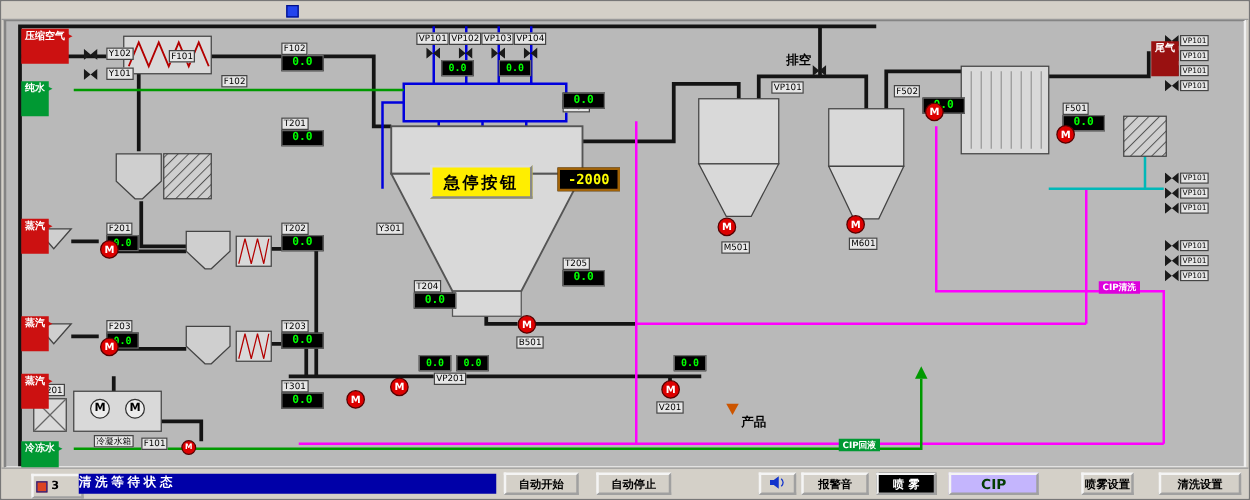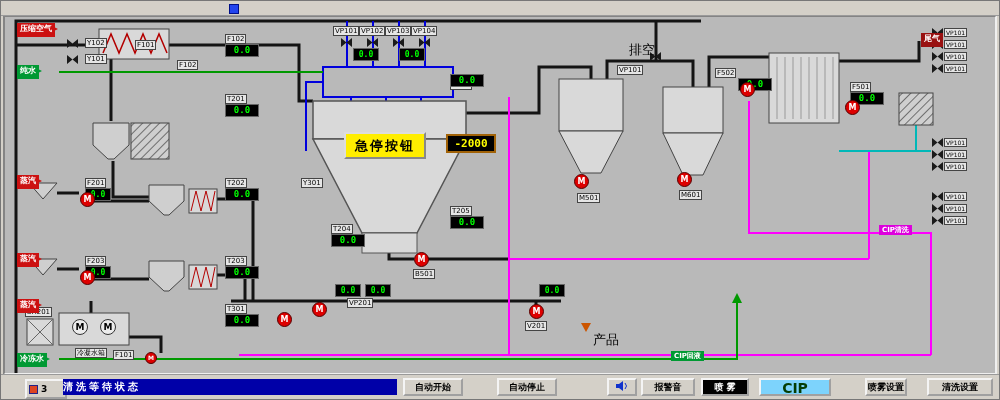--- a/index.html
+++ b/index.html
@@ -22,42 +22,42 @@
          color:#ffff00;font:bold 11px "DejaVu Sans Mono","Liberation Mono",monospace;line-height:15px;text-align:center}
   
   .pp{position:absolute;z-index:3;width:13px;height:13px;border-radius:50%;background:#dd0000;border:1px solid #550000;
       color:#fff;font-size:8px;font-weight:bold;text-align:center;line-height:13px}
   .pp.sm{width:10px;height:10px;line-height:10px;font-size:6px}
   .mx{position:absolute;z-index:3;width:14px;height:14px;border-radius:50%;background:#ececec;border:1px solid #333;
       color:#000;font-size:9px;font-weight:bold;text-align:center;line-height:14px}
   .vi{position:absolute;z-index:3;line-height:0}
   .vrow{position:absolute;z-index:3;display:flex;align-items:center;gap:1px;line-height:0}
   
-  .src{position:absolute;z-index:3;height:14px;line-height:11px;font-size:8px;font-weight:bold;color:#fff;padding:0 3px;white-space:nowrap}
+  .src{position:absolute;z-index:3;height:28px;line-height:11px;font-size:8px;font-weight:bold;color:#fff;padding:0 3px;white-space:nowrap}
   .src.red{background:#cc1111}.src.green{background:#009933}.src.darkred{background:#991111}
   .src.mag{background:#dd00dd;font-size:7px;height:10px;line-height:10px}
   .src.grn2{background:#009933;font-size:7px;height:10px;line-height:10px}
   .src.red::after,.src.green::after{content:"";position:absolute;right:-6px;top:2.5px;border:3px solid transparent}
   .src.red::after{border-left:6px solid #cc1111}
   .src.green::after{border-left:6px solid #009933}
-  .txt{position:absolute;z-index:3;font-size:13px;font-weight:normal;color:#000;white-space:nowrap}
+  .txt{position:absolute;z-index:3;font-size:10px;font-weight:bold;color:#000;white-space:nowrap}
   .parrow{position:absolute;z-index:3;width:0;height:0;border:5px solid transparent;border-top:9px solid #cc5500}
   
   .estop{position:absolute;z-index:4;left:343px;top:131px;width:82px;height:27px;background:#ffee00;border:2px outset #ddd;
          font:bold 13px "DejaVu Sans","Liberation Sans",sans-serif;color:#000;letter-spacing:2px;cursor:pointer}
   
   .wm{position:absolute;z-index:5;left:58px;top:70px;font-size:38px;font-weight:bold;white-space:nowrap;pointer-events:none}
   .wm1{color:#ff1a1a;-webkit-text-stroke:1px #ffc0c0;text-shadow:2px 2px 3px rgba(100,0,0,.45)}
   .wm2{color:#ff1a1a;-webkit-text-stroke:1.5px #1a3fcc;text-shadow:2px 2px 3px rgba(0,0,100,.45)}
   
   .footer{position:absolute;left:0;right:0;bottom:0;height:24px;background:#d4d0c8;border-top:1px solid #999;z-index:6}
   .btn{position:absolute;top:3px;height:18px;background:#d4d0c8;border:2px outset #f4f4f4;font-size:9px;font-weight:bold;
        color:#000;padding:0;font-family:inherit;cursor:pointer;white-space:nowrap}
   .btn.spray{background:#000;color:#fff}
-  .btn.cip{background:#7dd3fc;color:#043d04;font-size:14px}
+  .btn.cip{background:#c4b5fd;color:#043d04;font-size:11px}
   .status{position:absolute;left:62px;top:4px;width:334px;height:16px;background:#0000a8;color:#fff;font-size:10px;
           font-weight:bold;text-align:left;line-height:16px;letter-spacing:3px}
   .leftbtn{position:absolute;left:24px;top:4px;width:34px;height:16px;background:#d4d0c8;border:2px outset #f4f4f4;
            font-size:9px;font-weight:bold;display:flex;align-items:center;gap:3px;padding:0 2px;cursor:pointer}
   .navico{width:7px;height:7px;background:#d42;border:1px solid #228}
 </style>
 </head>
 <body>
 
 <div class="screen">
@@ -327,21 +327,21 @@
 
   <button class="estop">急停按钮</button>
 
   <div class="footer">
     <div class="leftbtn">
       <span class="navico"></span>
       <span>3</span>
     </div>
     <div class="status">清洗等待状态</div>
     <button class="btn" style="left:402px;width:60px">自动开始</button>
-    <button class="btn" style="left:496px;width:60px">自动停止</button>
+    <button class="btn" style="left:476px;width:60px">自动停止</button>
     <button class="btn" style="left:606px;width:30px"><svg width="14" height="12" viewBox="0 0 14 12">
           <path d="M1 4h3l4-3v10l-4-3H1z" fill="#1133cc"></path>
           <path d="M10 3q3 3 0 6" stroke="#1133cc" fill="none"></path>
         </svg></button>
     <button class="btn" style="left:640px;width:54px">报警音</button>
     <button class="btn spray" style="left:700px;width:48px">喷 雾</button>
     <button class="btn cip" style="left:758px;width:72px">CIP</button>
     <button class="btn" style="left:864px;width:42px">喷雾设置</button>
     <button class="btn" style="left:926px;width:66px">清洗设置</button>
   </div>

